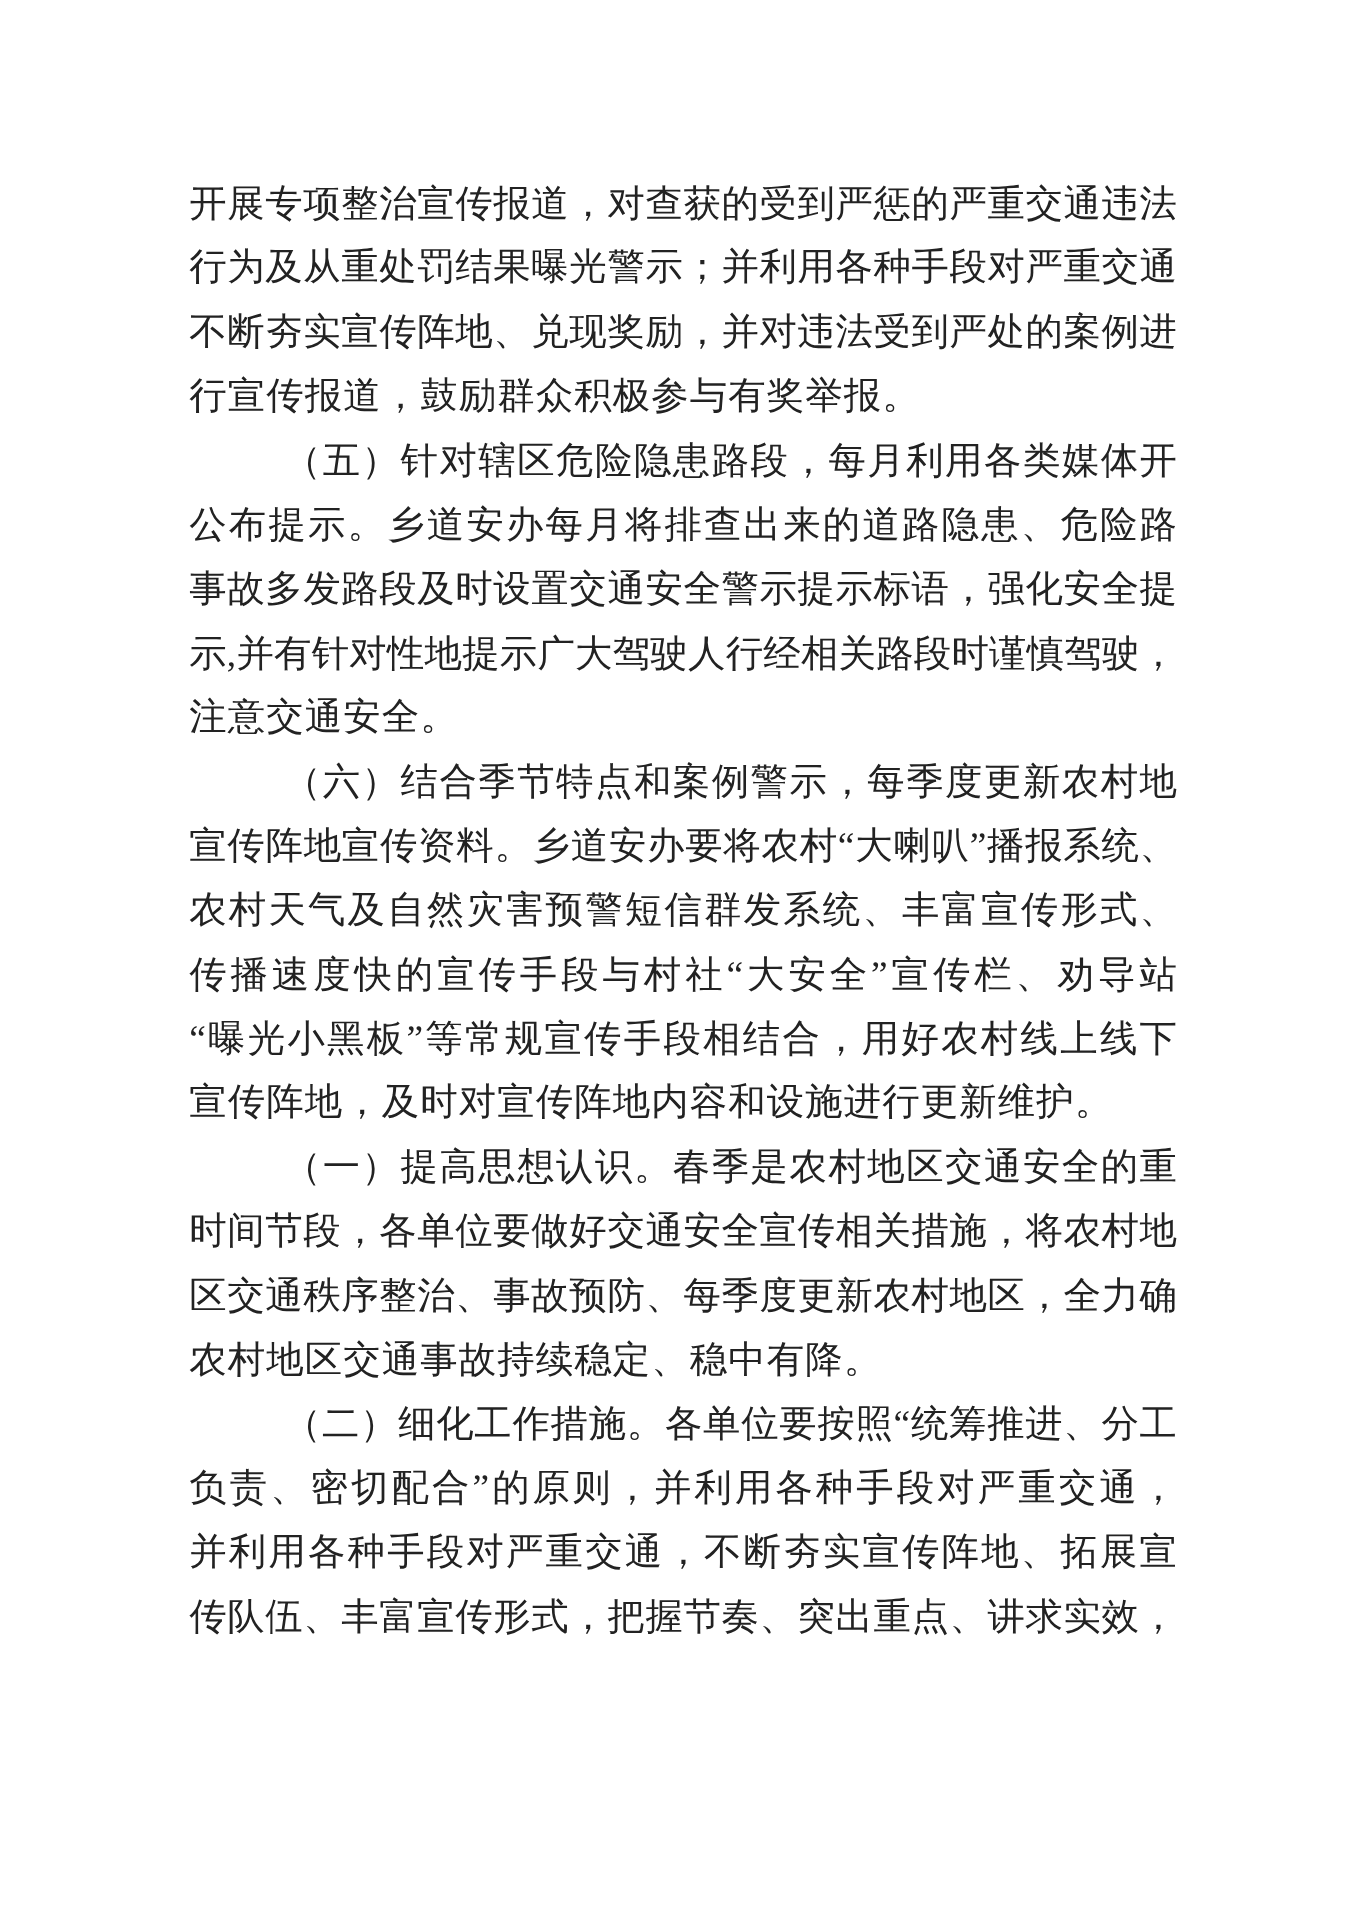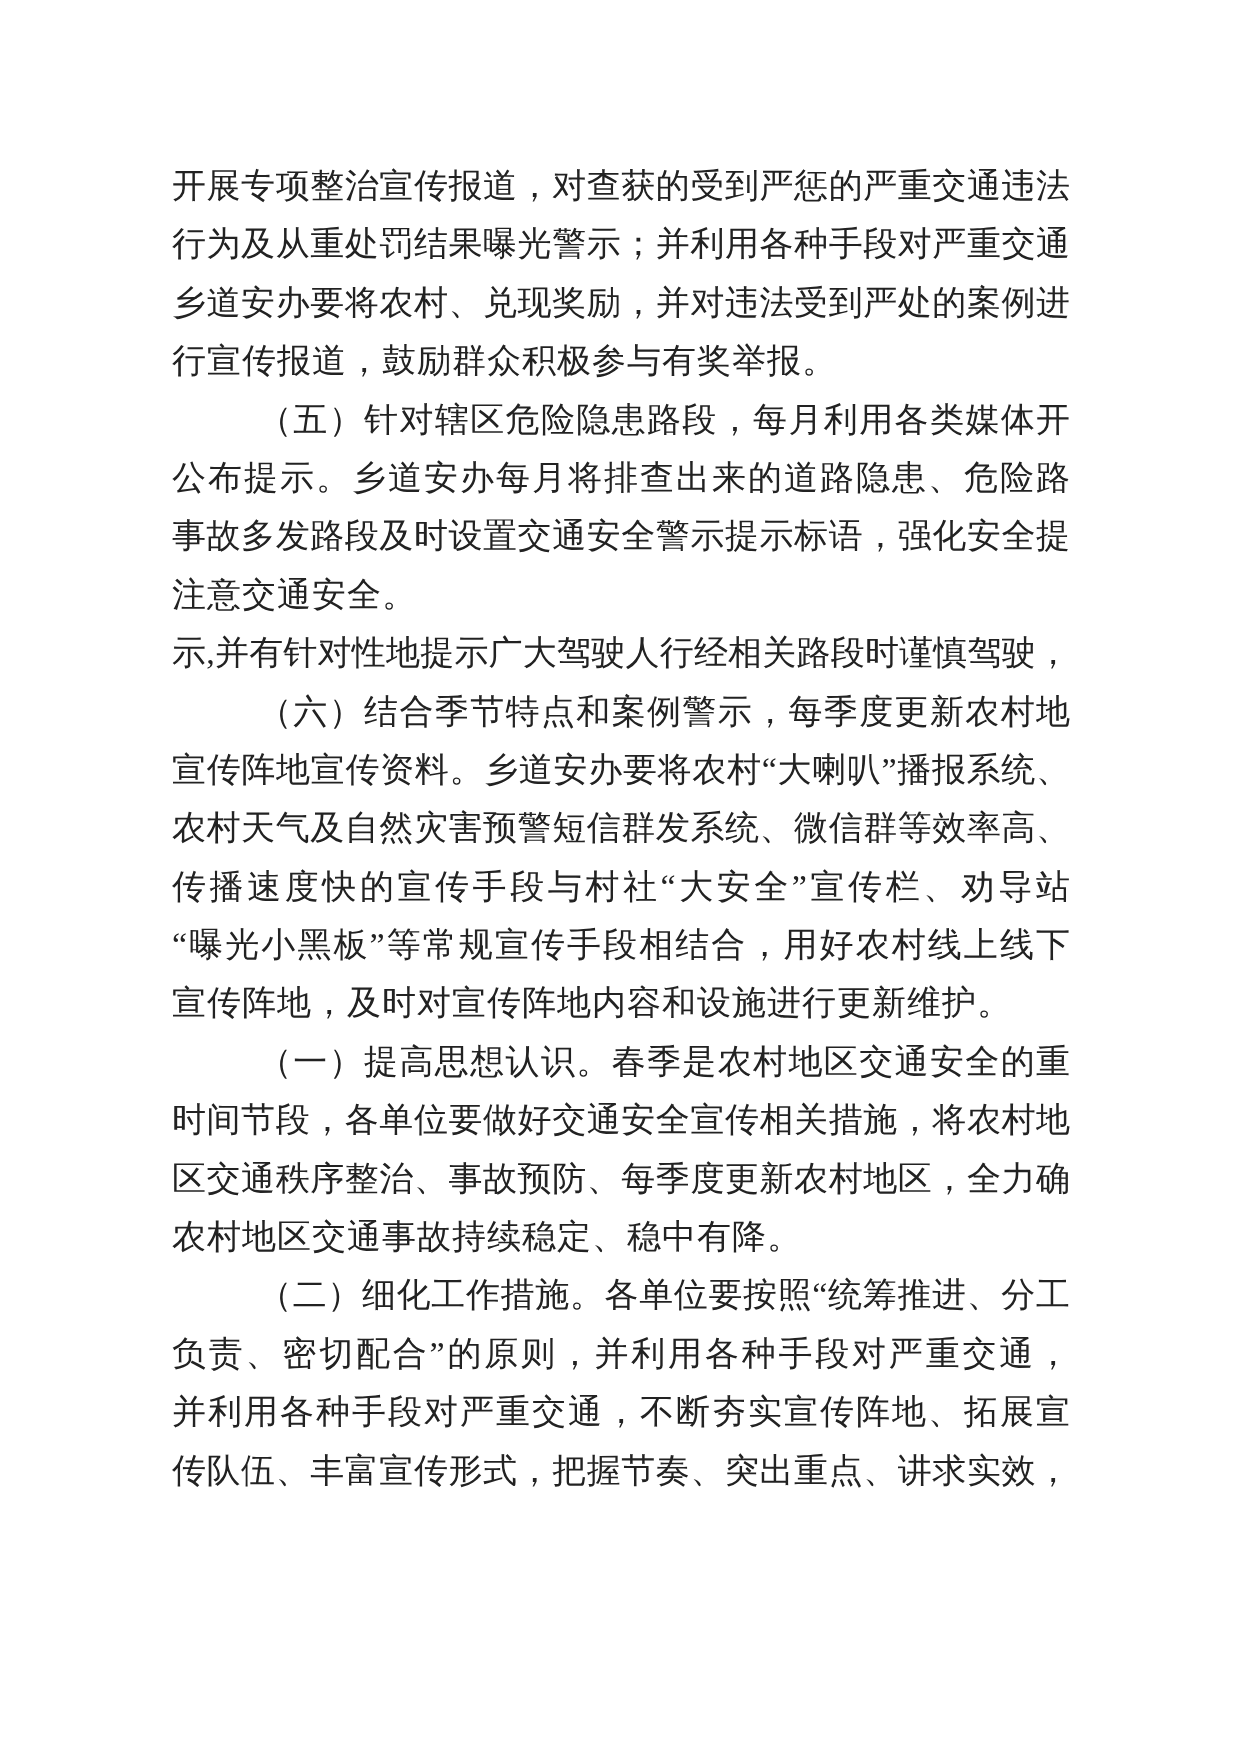--- a/index.html
+++ b/index.html
@@ -47,30 +47,30 @@
     padding-left: 86px;
   }
 </style>
 </head>
 <body>
 
 <div class="page">
   <div class="text-block">
     <div class="line fill">开展专项整治宣传报道，对查获的受到严惩的严重交通违法</div>
     <div class="line fill">行为及从重处罚结果曝光警示；并利用各种手段对严重交通</div>
-    <div class="line fill">乡道安办要将农村、兑现奖励，并对违法受到严处的案例进</div>
+    <div class="line fill">不断夯实宣传阵地、兑现奖励，并对违法受到严处的案例进</div>
     <div class="line">行宣传报道，鼓励群众积极参与有奖举报。</div>
     <div class="line fill indent">（五）针对辖区危险隐患路段，每月利用各类媒体开展</div>
     <div class="line fill">公布提示。乡道安办每月将排查出来的道路隐患、危险路段，</div>
     <div class="line fill">事故多发路段及时设置交通安全警示提示标语，强化安全提</div>
+    <div class="line fill">示,并有针对性地提示广大驾驶人行经相关路段时谨慎驾驶，</div>
     <div class="line">注意交通安全。</div>
-    <div class="line fill">示,并有针对性地提示广大驾驶人行经相关路段时谨慎驾驶，</div>
     <div class="line fill indent">（六）结合季节特点和案例警示，每季度更新农村地区</div>
     <div class="line fill">宣传阵地宣传资料。乡道安办要将农村“大喇叭”播报系统、</div>
-    <div class="line fill">农村天气及自然灾害预警短信群发系统、微信群等效率高、</div>
+    <div class="line fill">农村天气及自然灾害预警短信群发系统、丰富宣传形式、</div>
     <div class="line fill">传播速度快的宣传手段与村社“大安全”宣传栏、劝导站</div>
     <div class="line fill">“曝光小黑板”等常规宣传手段相结合，用好农村线上线下</div>
     <div class="line">宣传阵地，及时对宣传阵地内容和设施进行更新维护。</div>
     <div class="line fill indent">（一）提高思想认识。春季是农村地区交通安全的重要</div>
     <div class="line fill">时间节段，各单位要做好交通安全宣传相关措施，将农村地</div>
     <div class="line fill">区交通秩序整治、事故预防、每季度更新农村地区，全力确保</div>
     <div class="line">农村地区交通事故持续稳定、稳中有降。</div>
     <div class="line fill indent">（二）细化工作措施。各单位要按照“统筹推进、分工</div>
     <div class="line fill">负责、密切配合”的原则，并利用各种手段对严重交通，</div>
     <div class="line fill">并利用各种手段对严重交通，不断夯实宣传阵地、拓展宣</div>

